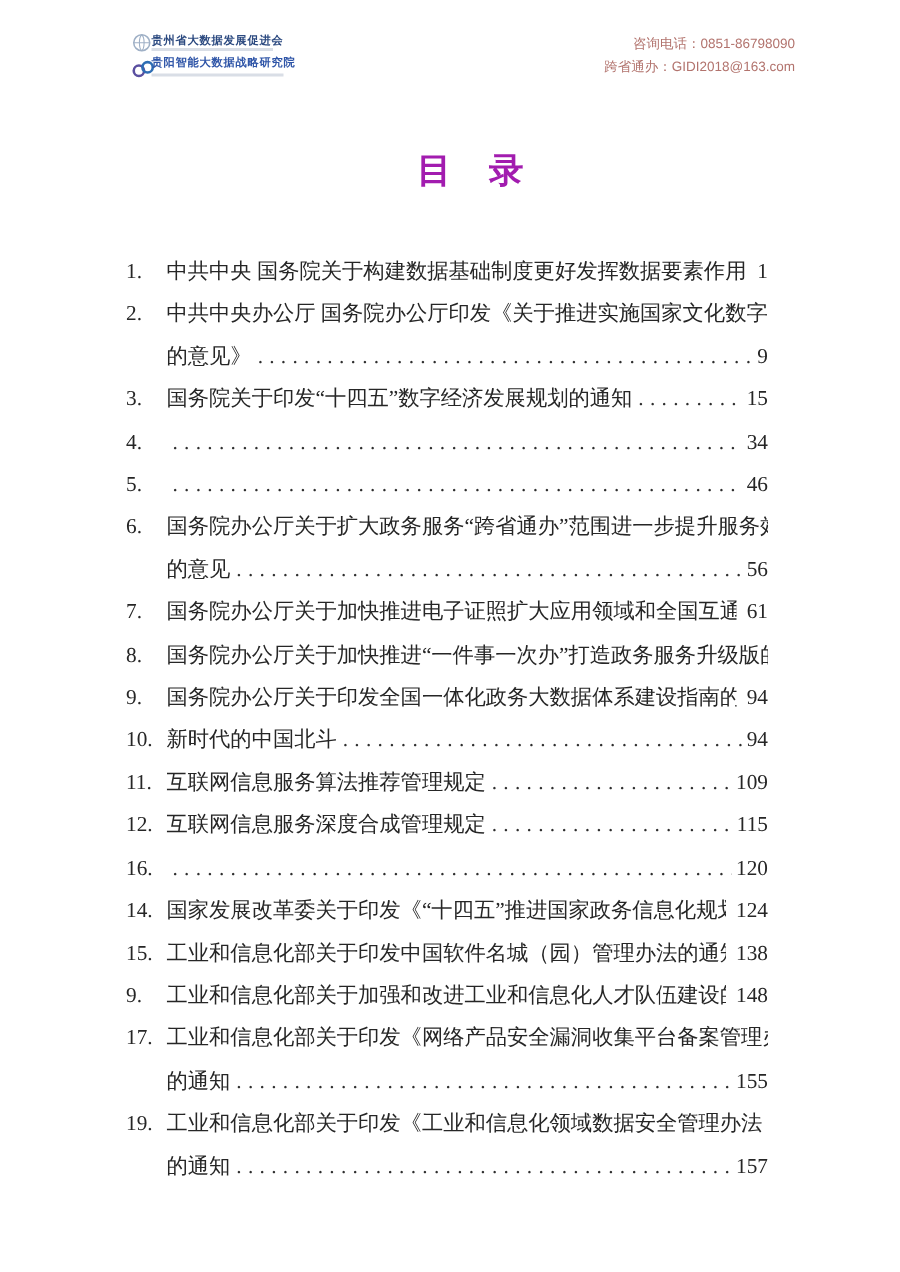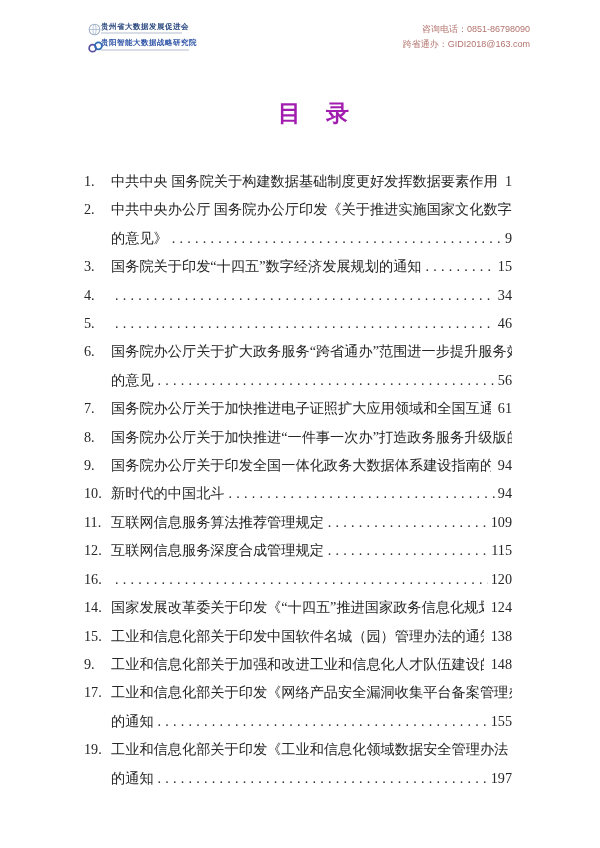--- a/index.html
+++ b/index.html
@@ -211,17 +211,17 @@
         <span class="pageno">155</span>
       </div>
       <div class="row">
         <span class="num">19.</span>
         <span class="title fill">工业和信息化部关于印发《工业和信息化领域数据安全管理办法（试行）》</span>
       </div>
       <div class="row">
         <span class="indent"></span>
         <span class="title">的通知</span>
         <span class="dots"></span>
-        <span class="pageno">197</span>
+        <span class="pageno">157</span>
       </div>
     </div>
 
 </div>
 
 </body></html>

